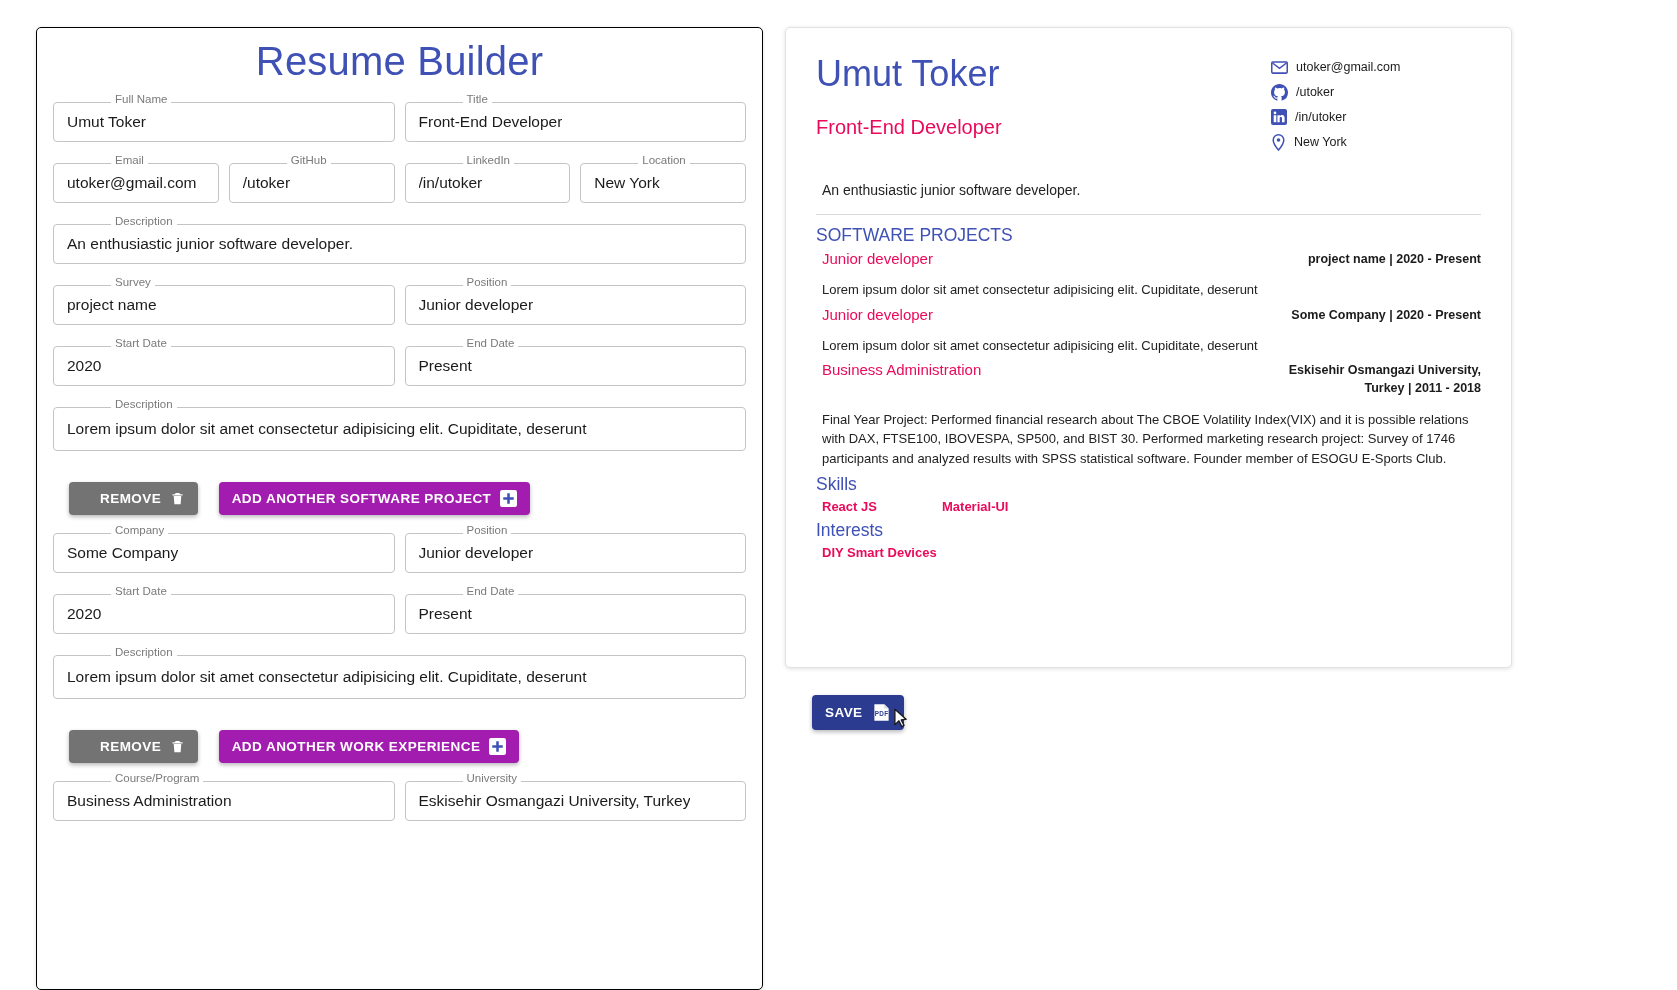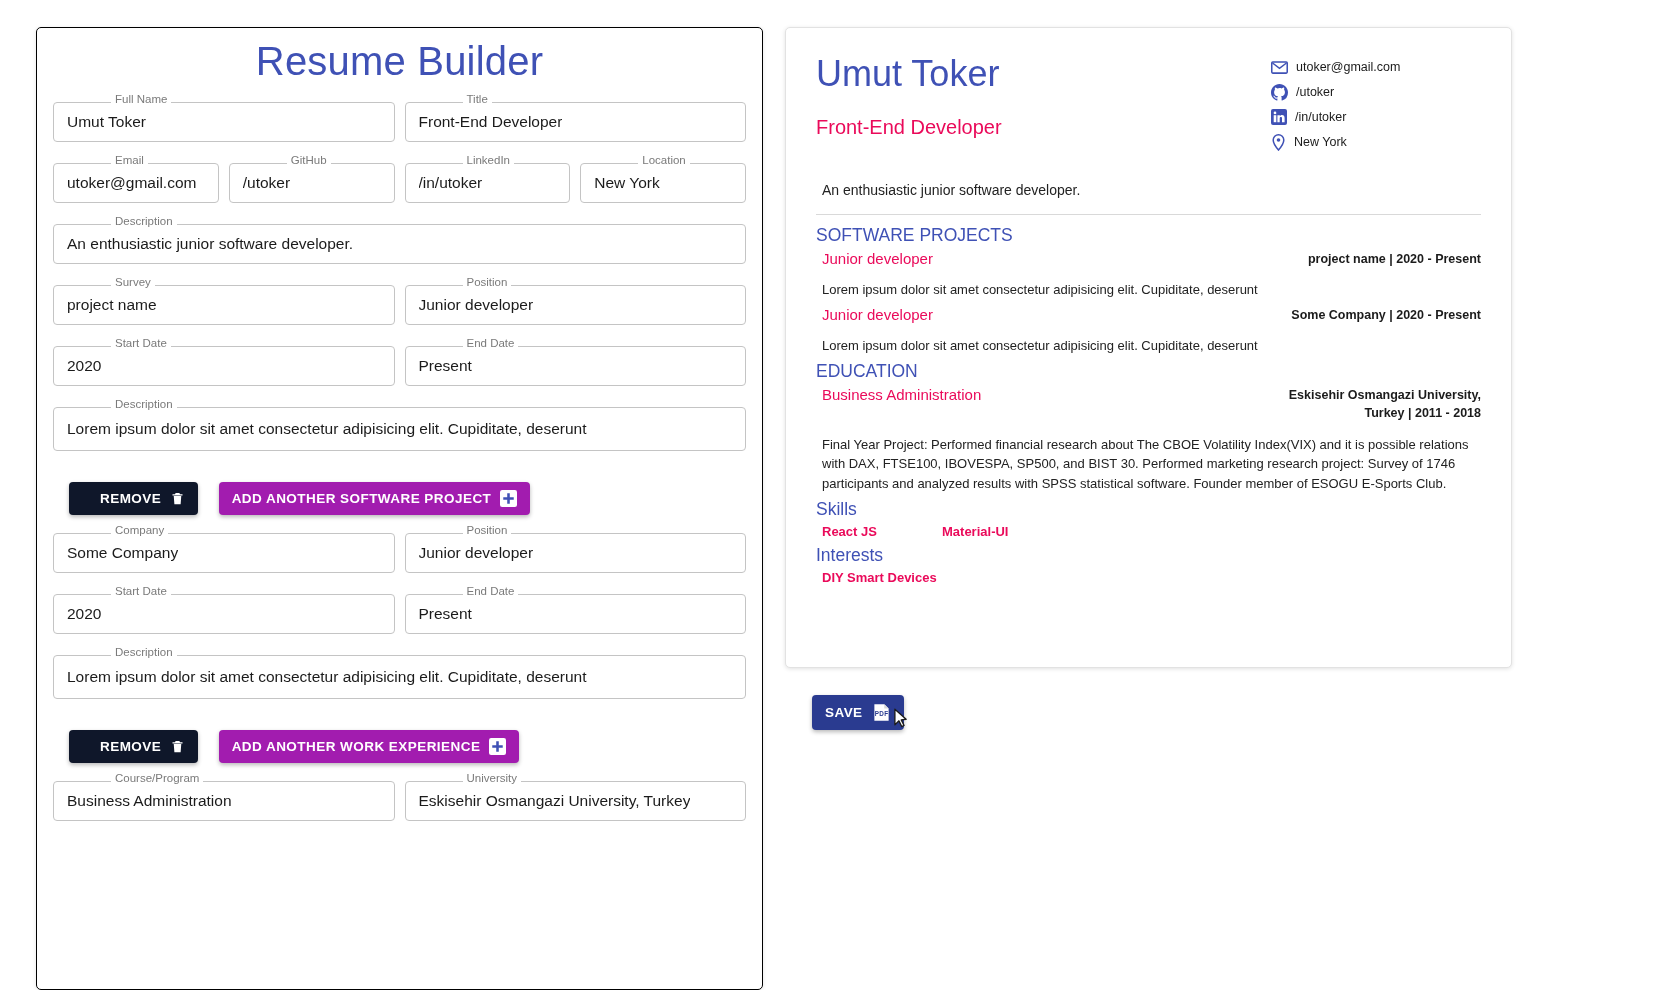--- a/index.html
+++ b/index.html
@@ -73,21 +73,21 @@
     font-weight: bold;
     letter-spacing: .45px;
     padding: 8px 13px;
     display: inline-flex;
     align-items: center;
     gap: 9px;
     cursor: pointer;
     box-shadow: 0 2px 4px rgba(0,0,0,.28);
     font-family: "Liberation Sans", sans-serif;
   }
-  .btn-remove { background: #0f172a; margin: 7px 0 0 16px; padding-left: 31px; }
+  .btn-remove { background: #737373; margin: 7px 0 0 16px; padding-left: 31px; }
   .btn-add { background: #a21caf; margin: 10px 0 18px 16px; }
   .btn-save { background: #2a3b90; }
 
   .ico-trash { width: 15px; height: 17px; display: block; }
   .ico-plus { width: 17px; height: 17px; display: block; }
   .ico-pdf { width: 19px; height: 19px; display: block; }
 
   
   .right-col { display: flex; flex-direction: column; width: 730px; }
   .resume-card {
@@ -356,21 +356,20 @@
         <div class="entry-meta">project name | 2020 - Present</div>
       </div>
       <div class="entry-desc">Lorem ipsum dolor sit amet consectetur adipisicing elit. Cupiditate, deserunt</div>
 
       <div class="entry">
         <div class="entry-title">Junior developer</div>
         <div class="entry-meta">Some Company | 2020 - Present</div>
       </div>
       <div class="entry-desc">Lorem ipsum dolor sit amet consectetur adipisicing elit. Cupiditate, deserunt</div>
 
-      <div class="sec-head cap">EDUCATION</div>
       <div class="entry">
         <div class="entry-title">Business Administration</div>
         <div class="entry-meta">Eskisehir Osmangazi University, Turkey | 2011 - 2018</div>
       </div>
       <div class="entry-desc">Final Year Project: Performed financial research about The CBOE Volatility Index(VIX) and it is possible relations with DAX, FTSE100, IBOVESPA, SP500, and BIST 30. Performed marketing research project: Survey of 1746 participants and analyzed results with SPSS statistical software. Founder member of ESOGU E-Sports Club.</div>
 
       <div class="sec-head">Skills</div>
       <div class="tag-row">
         <div class="tag">React JS</div>
         <div class="tag">Material-UI</div>

